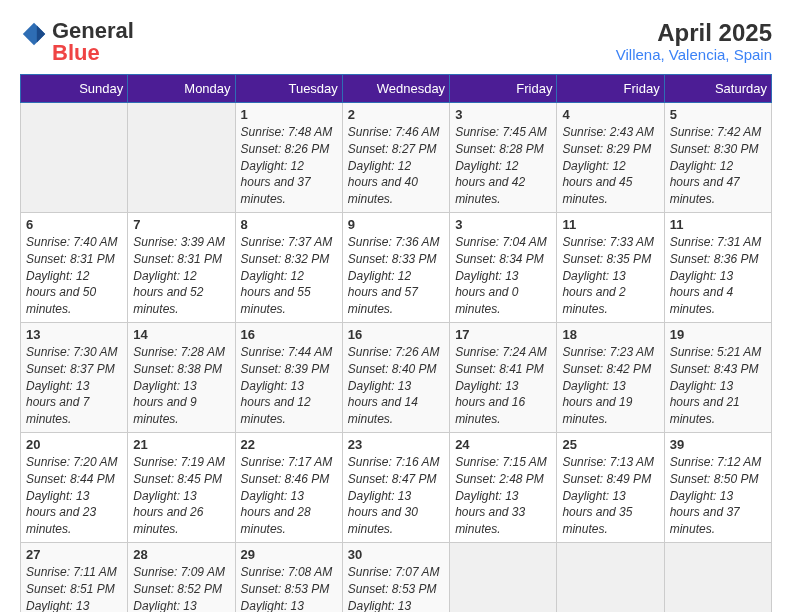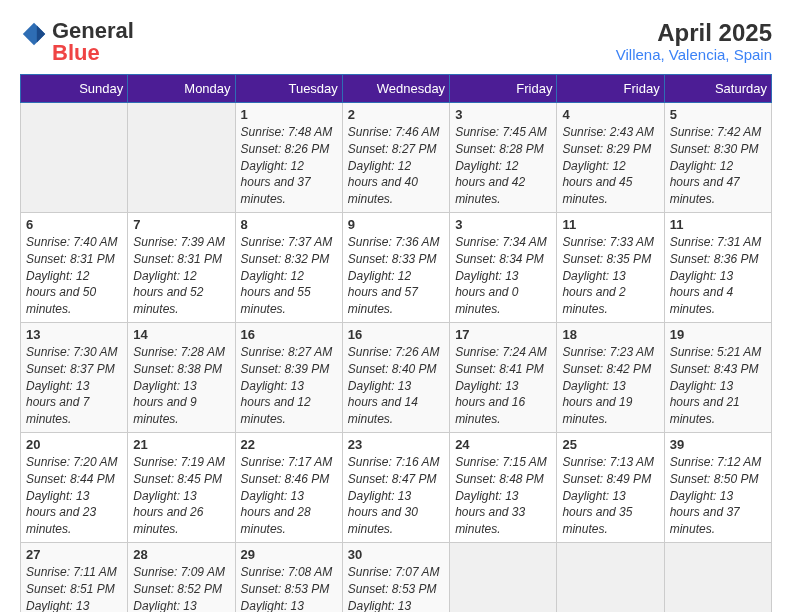--- a/index.html
+++ b/index.html
@@ -162,39 +162,39 @@
       </tr>
       <tr>
         <td>
           <span class="day-number">6</span>
           <div class="day-info">Sunrise: 7:40 AM
 Sunset: 8:31 PM
 Daylight: 12 hours and 50 minutes.</div>
         </td>
         <td>
           <span class="day-number">7</span>
-          <div class="day-info">Sunrise: 7:39 AM
+          <div class="day-info">Sunrise: 3:39 AM
 Sunset: 8:31 PM
 Daylight: 12 hours and 52 minutes.</div>
         </td>
         <td>
           <span class="day-number">8</span>
           <div class="day-info">Sunrise: 7:37 AM
 Sunset: 8:32 PM
 Daylight: 12 hours and 55 minutes.</div>
         </td>
         <td>
           <span class="day-number">9</span>
           <div class="day-info">Sunrise: 7:36 AM
 Sunset: 8:33 PM
 Daylight: 12 hours and 57 minutes.</div>
         </td>
         <td>
           <span class="day-number">3</span>
-          <div class="day-info">Sunrise: 7:34 AM
+          <div class="day-info">Sunrise: 7:04 AM
 Sunset: 8:34 PM
 Daylight: 13 hours and 0 minutes.</div>
         </td>
         <td>
           <span class="day-number">11</span>
           <div class="day-info">Sunrise: 7:33 AM
 Sunset: 8:35 PM
 Daylight: 13 hours and 2 minutes.</div>
         </td>
         <td>
@@ -212,21 +212,21 @@
 Daylight: 13 hours and 7 minutes.</div>
         </td>
         <td>
           <span class="day-number">14</span>
           <div class="day-info">Sunrise: 7:28 AM
 Sunset: 8:38 PM
 Daylight: 13 hours and 9 minutes.</div>
         </td>
         <td>
           <span class="day-number">16</span>
-          <div class="day-info">Sunrise: 8:27 AM
+          <div class="day-info">Sunrise: 7:44 AM
 Sunset: 8:39 PM
 Daylight: 13 hours and 12 minutes.</div>
         </td>
         <td>
           <span class="day-number">16</span>
           <div class="day-info">Sunrise: 7:26 AM
 Sunset: 8:40 PM
 Daylight: 13 hours and 14 minutes.</div>
         </td>
         <td>
@@ -269,21 +269,21 @@
         </td>
         <td>
           <span class="day-number">23</span>
           <div class="day-info">Sunrise: 7:16 AM
 Sunset: 8:47 PM
 Daylight: 13 hours and 30 minutes.</div>
         </td>
         <td>
           <span class="day-number">24</span>
           <div class="day-info">Sunrise: 7:15 AM
-Sunset: 8:48 PM
+Sunset: 2:48 PM
 Daylight: 13 hours and 33 minutes.</div>
         </td>
         <td>
           <span class="day-number">25</span>
           <div class="day-info">Sunrise: 7:13 AM
 Sunset: 8:49 PM
 Daylight: 13 hours and 35 minutes.</div>
         </td>
         <td>
           <span class="day-number">39</span>

